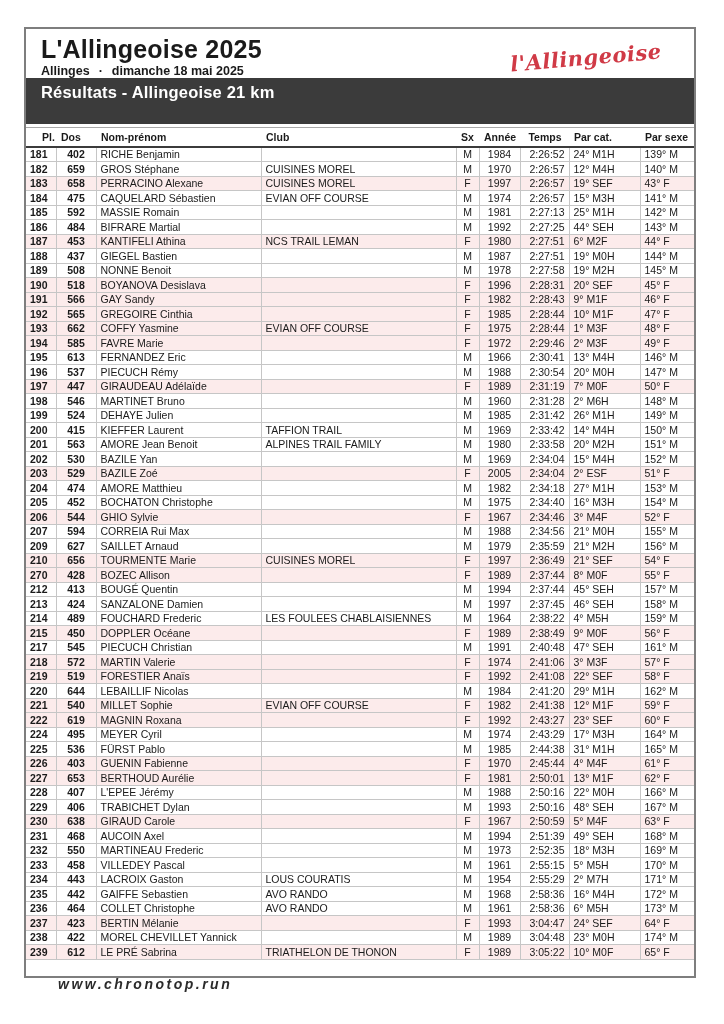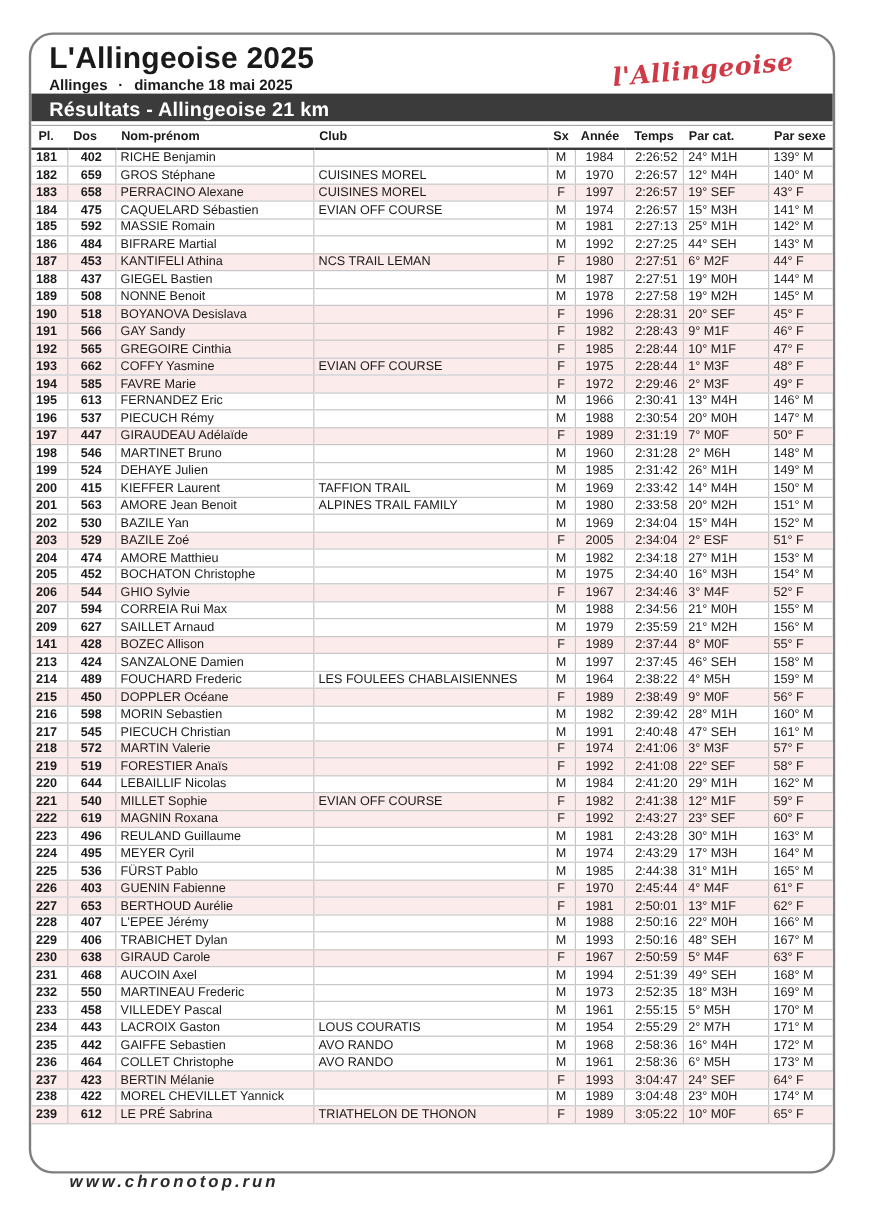--- a/index.html
+++ b/index.html
@@ -13,21 +13,21 @@
     overflow: hidden;
   }
   .card {
     position: absolute;
     left: 24px;
     top: 27px;
     width: 672px;
     height: 951px;
     background: #ffffff;
     border: 2px solid #7e7e7e;
-    border-radius: 20px;
+    border-radius: 0;
     overflow: hidden;
   }
   .card-head {
     position: relative;
     height: 49px;
     padding: 7px 0 0 15px;
   }
   .page-title {
     font-size: 25px;
     font-weight: bold;
@@ -48,21 +48,21 @@
     top: 16px;
     color: #d03a46;
     font-family: "DejaVu Serif", serif;
     font-style: italic;
     font-weight: bold;
     font-size: 21px;
     transform: rotate(-5deg);
     letter-spacing: 0.5px;
   }
   .results-bar {
-    height: 23px;
+    height: 46px;
     background: #3b3b3b;
     color: #ffffff;
     font-size: 16.5px;
     font-weight: bold;
     line-height: 28px;
     padding-left: 15px;
     letter-spacing: 0.2px;
   }
   .tablewrap { margin-top: 3px; }
   table.results {
@@ -76,21 +76,21 @@
     font-weight: bold;
     font-size: 10.5px;
     text-align: left;
     height: 19px;
     border-top: 1px solid #a8a8a8;
     border-bottom: 2px solid #3b3b3b;
     padding: 2px 4px 2px 5px;
     white-space: nowrap;
     overflow: hidden;
   }
-  table.results thead th.c0 { padding-left: 6px; }
+  table.results thead th.c0 { padding-left: 16px; }
   table.results thead th.c4 { text-align: center; padding-left: 0; padding-right: 0; }
   table.results thead th.c5 { text-align: right; }
   table.results thead th.c6 { text-align: center; }
   table.results td {
     height: 12px;
     padding: 0.5px 4px;
     border-bottom: 1px solid #c6c6c6;
     line-height: 12.5px;
     white-space: nowrap;
     overflow: hidden;
@@ -461,31 +461,53 @@
               <td class="c1">627</td>
               <td class="c2">SAILLET Arnaud</td>
               <td class="c3"></td>
               <td class="c4">M</td>
               <td class="c5">1979</td>
               <td class="c6">2:35:59</td>
               <td class="c7">21° M2H</td>
               <td class="c8">156° M</td>
             </tr>
             <tr class="female">
-              <td class="c0">141</td>
+              <td class="c0">210</td>
+              <td class="c1">656</td>
+              <td class="c2">TOURMENTE Marie</td>
+              <td class="c3">CUISINES MOREL</td>
+              <td class="c4">F</td>
+              <td class="c5">1997</td>
+              <td class="c6">2:36:49</td>
+              <td class="c7">21° SEF</td>
+              <td class="c8">54° F</td>
+            </tr>
+            <tr class="female">
+              <td class="c0">270</td>
               <td class="c1">428</td>
               <td class="c2">BOZEC Allison</td>
               <td class="c3"></td>
               <td class="c4">F</td>
               <td class="c5">1989</td>
               <td class="c6">2:37:44</td>
               <td class="c7">8° M0F</td>
               <td class="c8">55° F</td>
             </tr>
             <tr>
+              <td class="c0">212</td>
+              <td class="c1">413</td>
+              <td class="c2">BOUGÉ Quentin</td>
+              <td class="c3"></td>
+              <td class="c4">M</td>
+              <td class="c5">1994</td>
+              <td class="c6">2:37:44</td>
+              <td class="c7">45° SEH</td>
+              <td class="c8">157° M</td>
+            </tr>
+            <tr>
               <td class="c0">213</td>
               <td class="c1">424</td>
               <td class="c2">SANZALONE Damien</td>
               <td class="c3"></td>
               <td class="c4">M</td>
               <td class="c5">1997</td>
               <td class="c6">2:37:45</td>
               <td class="c7">46° SEH</td>
               <td class="c8">158° M</td>
             </tr>
@@ -505,31 +527,20 @@
               <td class="c1">450</td>
               <td class="c2">DOPPLER Océane</td>
               <td class="c3"></td>
               <td class="c4">F</td>
               <td class="c5">1989</td>
               <td class="c6">2:38:49</td>
               <td class="c7">9° M0F</td>
               <td class="c8">56° F</td>
             </tr>
             <tr>
-              <td class="c0">216</td>
-              <td class="c1">598</td>
-              <td class="c2">MORIN Sebastien</td>
-              <td class="c3"></td>
-              <td class="c4">M</td>
-              <td class="c5">1982</td>
-              <td class="c6">2:39:42</td>
-              <td class="c7">28° M1H</td>
-              <td class="c8">160° M</td>
-            </tr>
-            <tr>
               <td class="c0">217</td>
               <td class="c1">545</td>
               <td class="c2">PIECUCH Christian</td>
               <td class="c3"></td>
               <td class="c4">M</td>
               <td class="c5">1991</td>
               <td class="c6">2:40:48</td>
               <td class="c7">47° SEH</td>
               <td class="c8">161° M</td>
             </tr>
@@ -580,31 +591,20 @@
             <tr class="female">
               <td class="c0">222</td>
               <td class="c1">619</td>
               <td class="c2">MAGNIN Roxana</td>
               <td class="c3"></td>
               <td class="c4">F</td>
               <td class="c5">1992</td>
               <td class="c6">2:43:27</td>
               <td class="c7">23° SEF</td>
               <td class="c8">60° F</td>
-            </tr>
-            <tr>
-              <td class="c0">223</td>
-              <td class="c1">496</td>
-              <td class="c2">REULAND Guillaume</td>
-              <td class="c3"></td>
-              <td class="c4">M</td>
-              <td class="c5">1981</td>
-              <td class="c6">2:43:28</td>
-              <td class="c7">30° M1H</td>
-              <td class="c8">163° M</td>
             </tr>
             <tr>
               <td class="c0">224</td>
               <td class="c1">495</td>
               <td class="c2">MEYER Cyril</td>
               <td class="c3"></td>
               <td class="c4">M</td>
               <td class="c5">1974</td>
               <td class="c6">2:43:29</td>
               <td class="c7">17° M3H</td>

